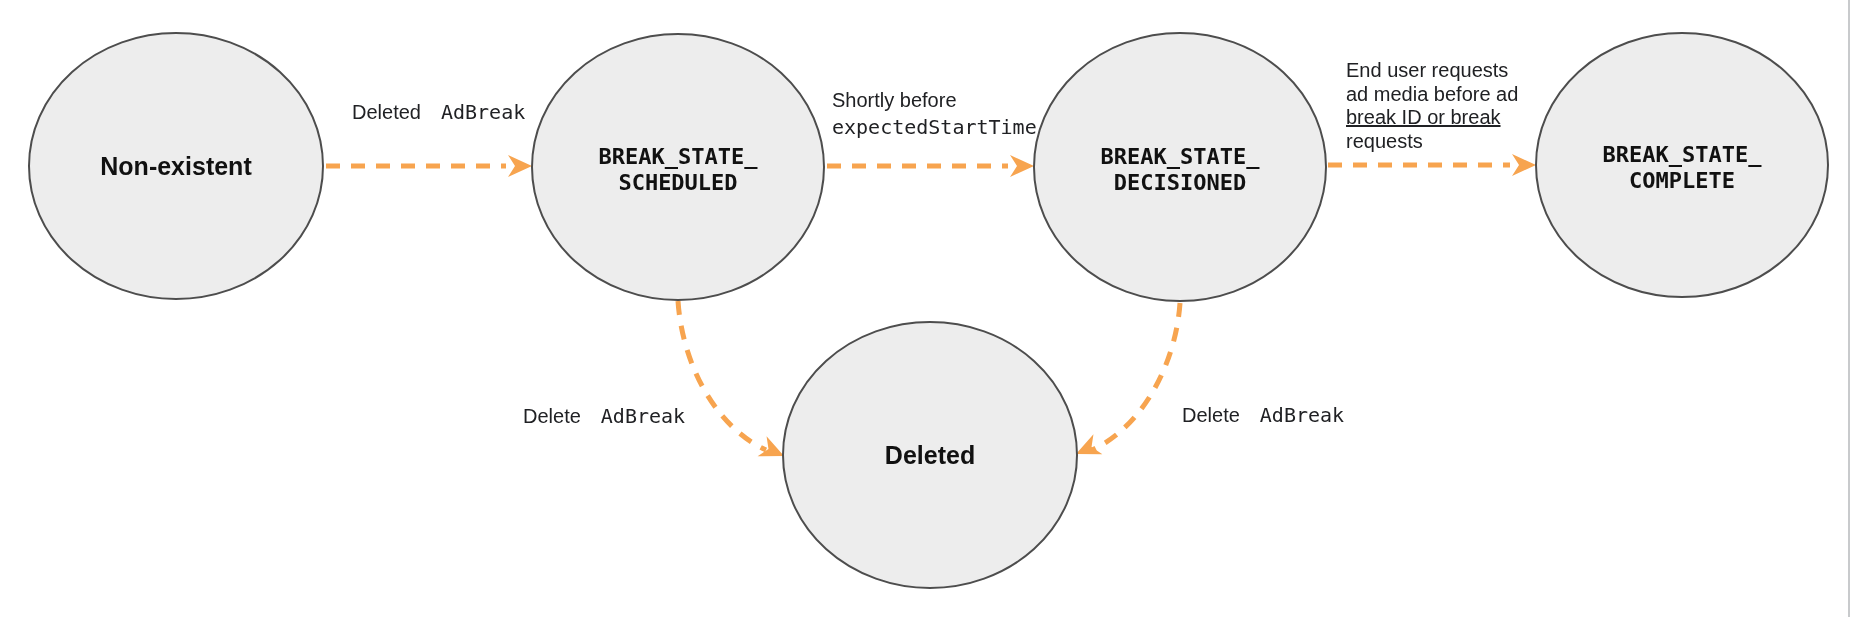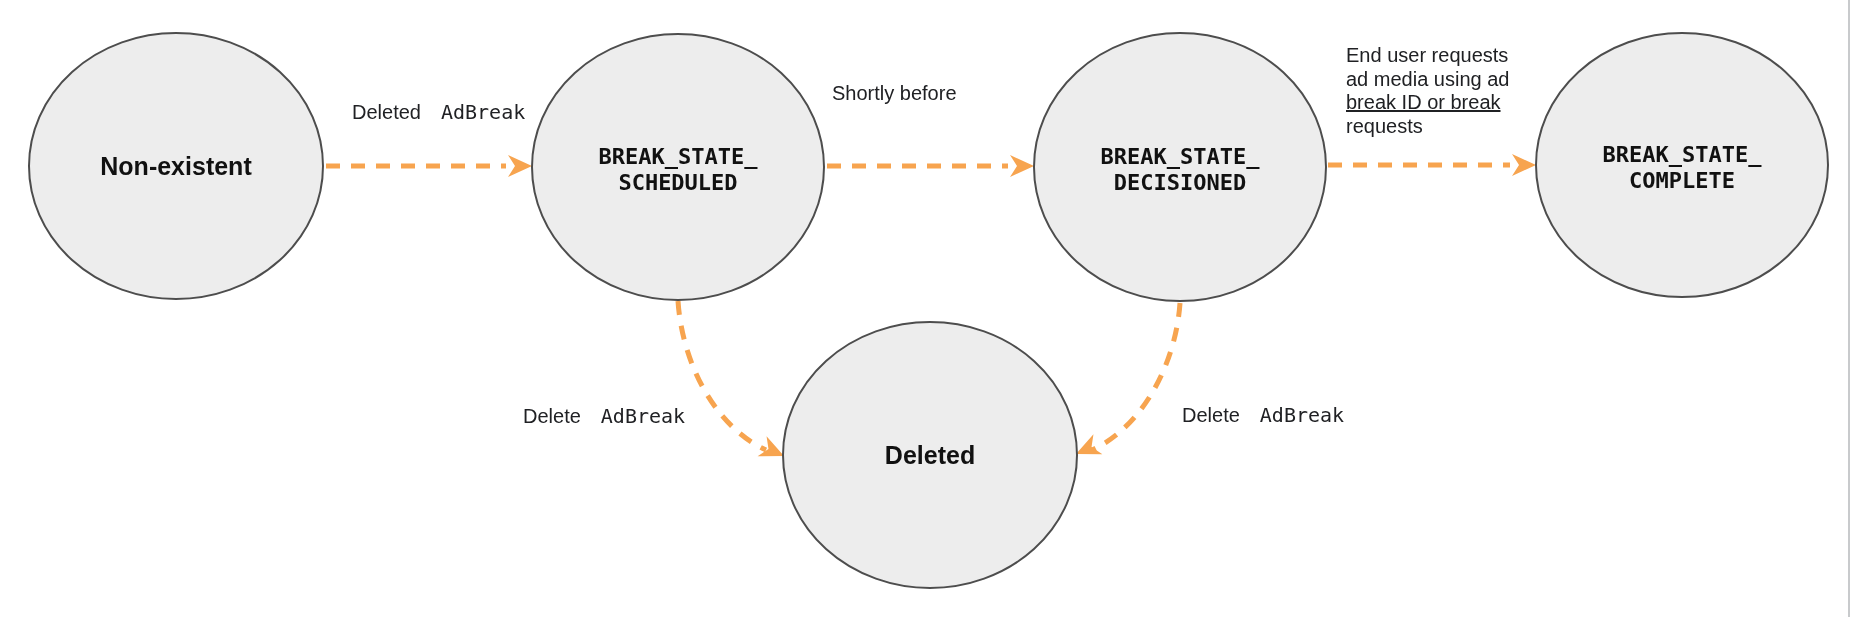--- a/index.html
+++ b/index.html
@@ -106,27 +106,28 @@
     <text class="node-label-mono" x="1682" y="188">COMPLETE</text>
 
     <ellipse class="node-ellipse" cx="930" cy="455" rx="147" ry="133"></ellipse>
     <text class="node-label-sans" x="930" y="464">Deleted</text>
   </svg>
 
   <div class="edge-label" style="left:352px; top:100px;">
     <span>Deleted</span><span class="code-part code-gap">AdBreak</span>
   </div>
 
-  <div class="edge-label" style="left:832px; top:80px; line-height:27px;">
+  <div class="edge-label" style="left:832px; top:87px; line-height:27px;">
     <span style="display:block;">Shortly before</span>
+    <span class="code-part" style="display:block;">expectedStartTime</span>
   </div>
 
-  <div class="edge-label" style="left:1346px; top:44px; line-height:23.5px;">
+  <div class="edge-label" style="left:1346px; top:59px; line-height:23.5px;">
     <span style="display:block;">End user requests</span>
-    <span style="display:block;">ad media using ad</span>
+    <span style="display:block;">ad media before ad</span>
     <span style="display:block;text-decoration:underline;">break ID or break</span>
     <span style="display:block;">requests</span>
   </div>
 
   <div class="edge-label" style="left:523px; top:404px;">
     <span>Delete</span><span class="code-part code-gap">AdBreak</span>
   </div>
 
   <div class="edge-label" style="left:1182px; top:403px;">
     <span>Delete</span><span class="code-part code-gap">AdBreak</span>

